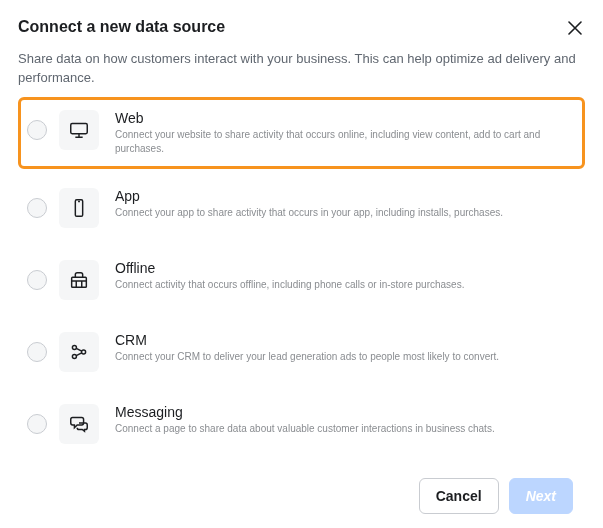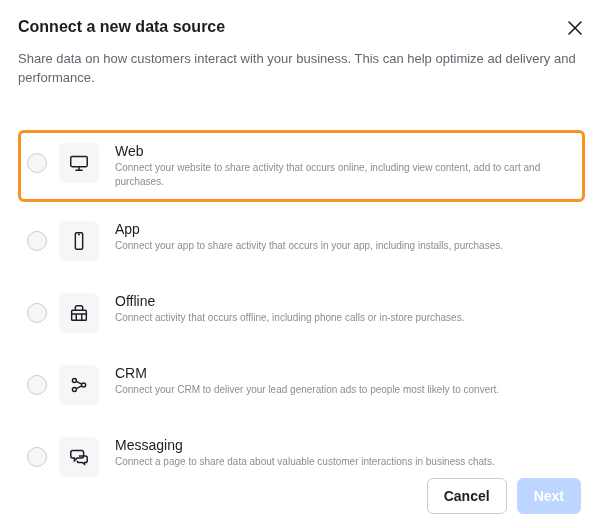--- a/index.html
+++ b/index.html
@@ -8,21 +8,21 @@
     width:603px; height:528px;
     font-family: -apple-system, BlinkMacSystemFont, "Segoe UI", Helvetica, Arial, sans-serif;
     color:#1c1e21;
     background:#fff;
     padding:18px 18px 14px 18px;
   }
   .header { display:flex; align-items:flex-start; justify-content:space-between;gap:16px; }
   .title { font-size:16px; font-weight:600; color:#1c1e21; }
   .close { width:20px; height:20px; display:flex; align-items:center; justify-content:center; cursor:pointer; color:#1c1e21; }
   .subtitle { font-size:13px; color:#606770; margin-top:12px; line-height:1.45; }
-  .options { margin-top:42px; }
+  .options { margin-top:9px; }
   .option {
     display:flex; align-items:flex-start;
     padding:10px 10px 10px 6px;
     border:3px solid transparent;
     border-radius:6px;
     margin-bottom:6px;
     cursor:pointer;
   }
   .option.highlight { border-color:#f7931e; }
   .radio {
@@ -35,30 +35,30 @@
     width:40px; height:40px; flex:0 0 40px;
     background:#f5f6f7; border-radius:6px;
     display:flex; align-items:center; justify-content:center;
     margin-right:16px;
     color:#1c1e21;
   }
   .opt-body { flex:1; }
   .opt-title { font-size:14px; font-weight:400; color:#1c1e21; }
   .opt-desc { font-size:10px; color:#8a8d91; margin-top:2px; line-height:1.4; }
   .footer {
-    position:absolute; bottom:14px; right:22px;
+    position:absolute; bottom:14px; right:30px;
     display:flex; gap:10px;
   }
   .btn {
     height:36px; padding:0 16px; font-size:14px; font-weight:600;
     border-radius:6px; display:flex; align-items:center; justify-content:center;
     cursor:pointer;
   }
   .btn-cancel { background:#fff; border:1px solid #c9ccd1; color:#1c1e21; }
-  .btn-next { background:#bcd6ff; border:1px solid #bcd6ff; color:#fff; cursor:not-allowed; }
+  .btn-next { background:#bcd6ff; border:1px solid #bcd6ff; color:#fff; cursor:not-allowed;font-style:italic; }
   svg { display:block; }
 </style>
 </head>
 <body>
 
 <div class="header">
   <div class="title">Connect a new data source</div>
   <div class="close">
     <svg width="14" height="14" viewBox="0 0 14 14">
       <path d="M1 1 L13 13 M13 1 L1 13" stroke="#1c1e21" stroke-width="1.6" stroke-linecap="round"></path>

